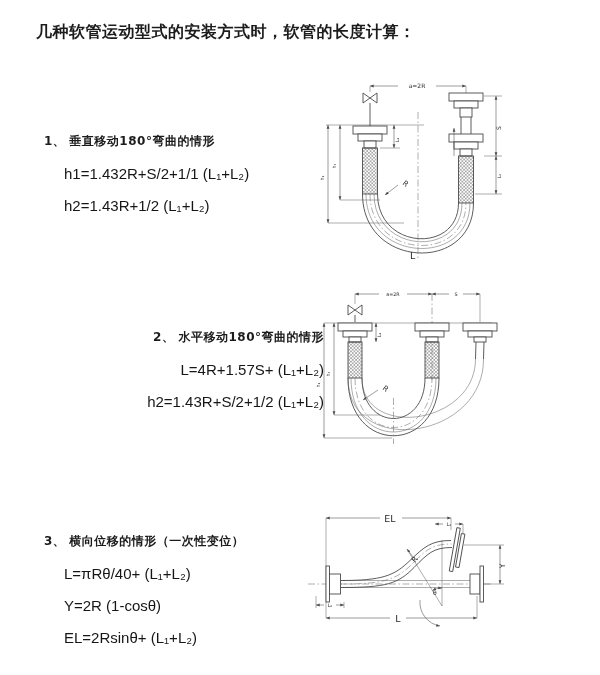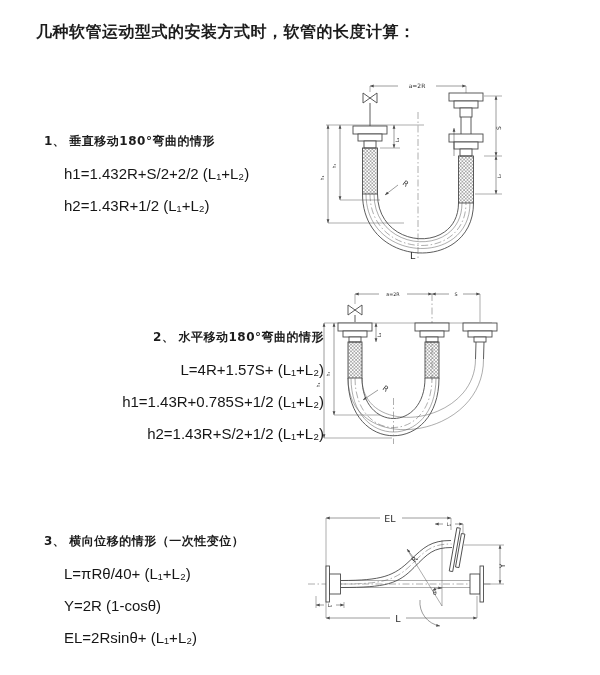--- a/index.html
+++ b/index.html
@@ -27,21 +27,21 @@
 <body>
 
 <div class="page">
 
   <div class="title">几种软管运动型式的安装方式时，软管的长度计算：</div>
 
   <section class="sec" style="top:104px;">
     <div class="sec-heading">
       <span class="sec-num">1、</span><span>垂直移动180°弯曲的情形</span>
     </div>
-    <div class="formula">h1=1.432R+S/2+2/2 (L₁+L₂)</div>
+    <div class="formula">h1=1.432R+S/2+1/1 (L₁+L₂)</div>
     <div class="formula">h2=1.43R+1/2 (L₁+L₂)</div>
   </section>
 
   <svg style="left:306px;top:66px;" width="292" height="196" viewBox="0 0 292 196">
     <defs>
       <marker id="m1" viewBox="0 0 10 10" refX="9" refY="5" markerWidth="7.5" markerHeight="7.5" orient="auto-start-reverse">
         <path d="M0,1.6 L9,5 L0,8.4 z" fill="#4a4a4a"></path>
       </marker>
       <pattern id="p1" width="3.4" height="3.4" patternUnits="userSpaceOnUse">
         <path d="M0,3.4 L3.4,0 M0,0 L3.4,3.4" stroke="#777" stroke-width="0.55"></path>
@@ -124,21 +124,20 @@
     </g>
 
     <text class="lbl-l" x="104" y="193">L</text>
   </svg>
 
   <section class="sec" style="top:300px;text-align:right;">
     <div class="sec-heading">
       <span class="sec-num">2、</span><span>水平移动180°弯曲的情形</span>
     </div>
     <div class="formula">L=4R+1.57S+ (L₁+L₂)</div>
-    <div class="formula">h1=1.43R+0.785S+1/2 (L₁+L₂)</div>
     <div class="formula">h2=1.43R+S/2+1/2 (L₁+L₂)</div>
   </section>
 
   <svg style="left:300px;top:280px;" width="200" height="172" viewBox="0 0 200 172">
     <defs>
       <marker id="m2" viewBox="0 0 10 10" refX="9" refY="5" markerWidth="7.5" markerHeight="7.5" orient="auto-start-reverse">
         <path d="M0,1.6 L9,5 L0,8.4 z" fill="#4a4a4a"></path>
       </marker>
       <pattern id="p2" width="3.4" height="3.4" patternUnits="userSpaceOnUse">
         <path d="M0,3.4 L3.4,0 M0,0 L3.4,3.4" stroke="#777" stroke-width="0.55"></path>

